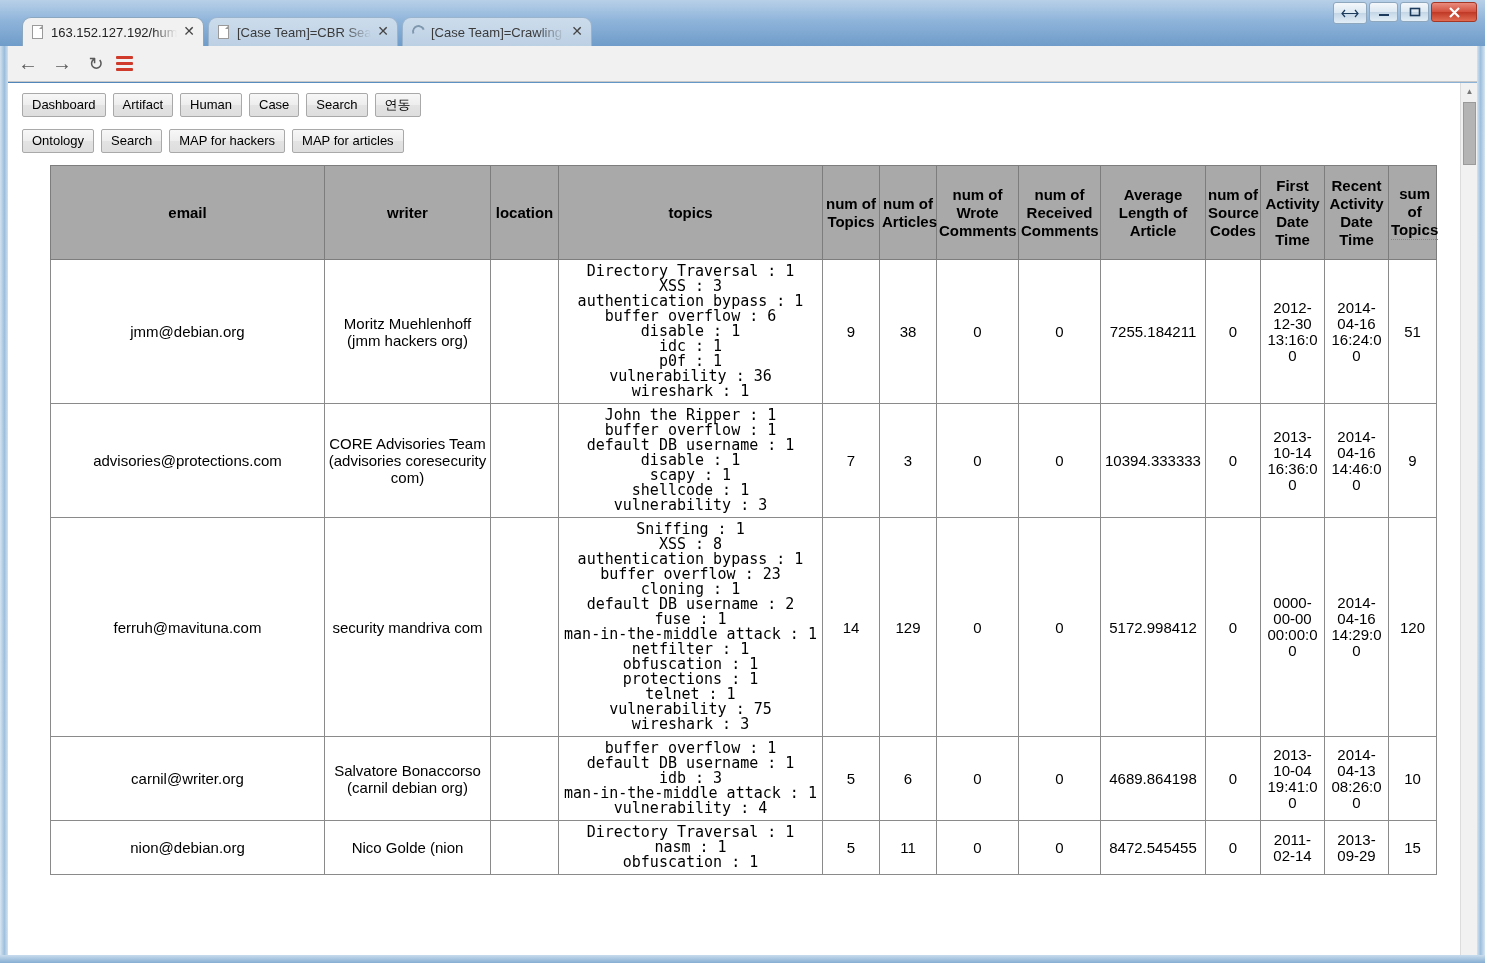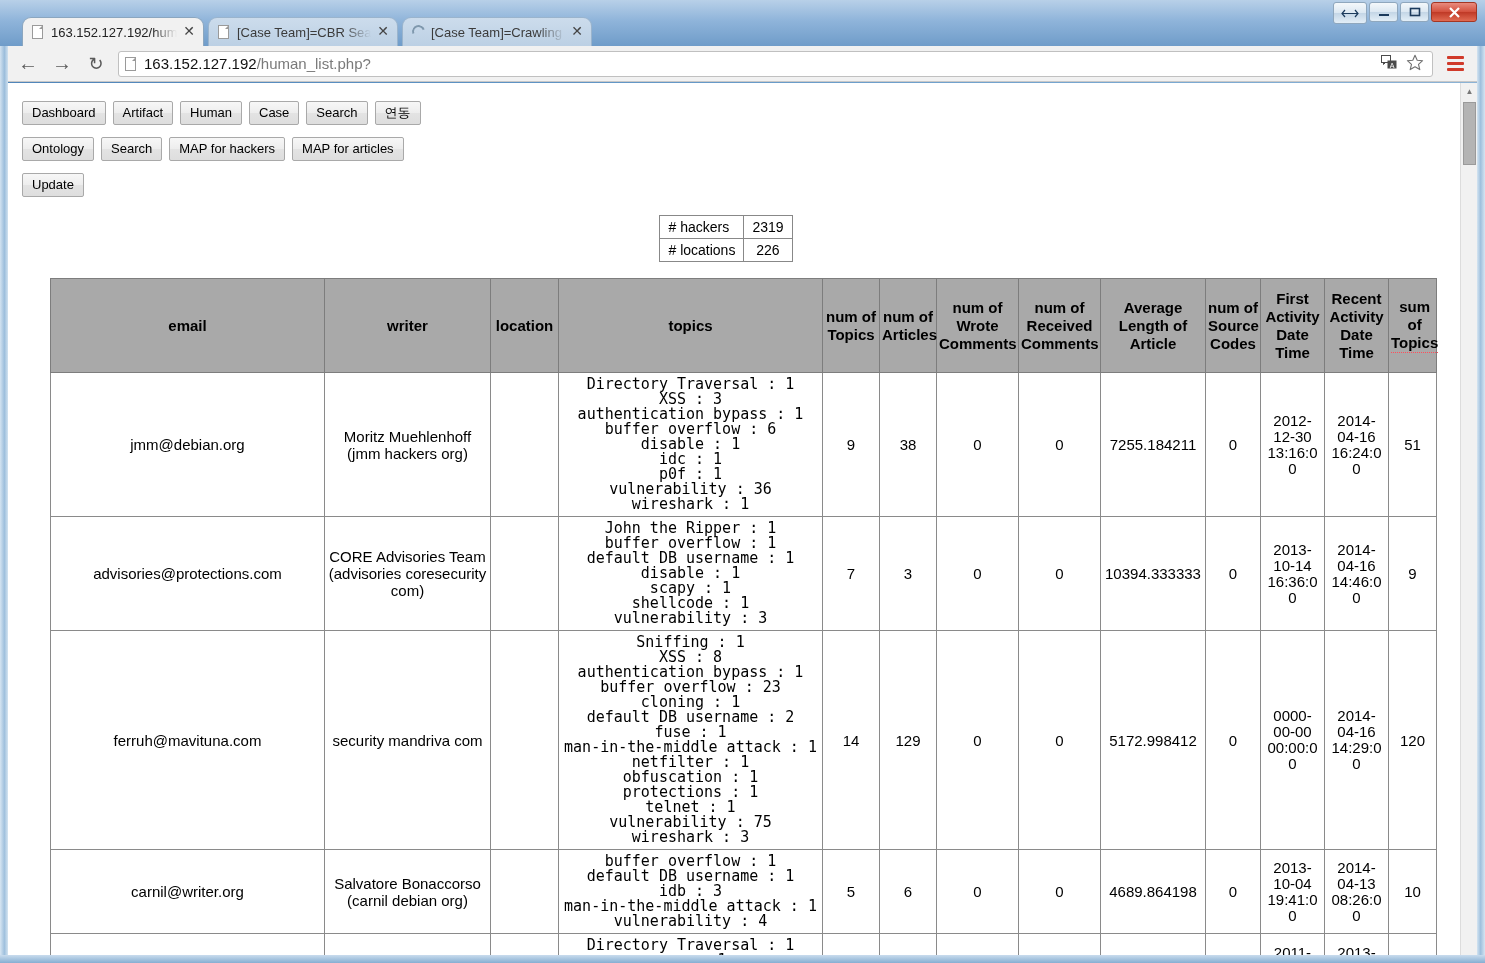--- a/index.html
+++ b/index.html
@@ -232,21 +232,21 @@
   .sb-thumb {
     position: absolute;
     left: 2px; top: 19px;
     width: 13px; height: 63px;
     background: #b4b4b4;
     border: 1px solid #9a9a9a;
   }
 
   
   .btnrow { margin: 0 0 12px 0; display: flex; gap: 7px; }
-  .btnrow.first { margin-top: 8px; }
+  .btnrow.first { }
   .webbtn {
     font-family: "Liberation Sans", sans-serif;
     font-size: 13px;
     color: #000;
     padding: 3px 9px 4px 9px;
     background: linear-gradient(to bottom, #f7f7f7 0%, #ededed 50%, #e3e3e3 51%, #dedede 100%);
     border: 1px solid #a9a9a9;
     border-radius: 2px;
     line-height: 15px;
     cursor: pointer;
@@ -396,40 +396,20 @@
         </svg>
       </div>
     </div>
   </div>
 
   <div class="toolbar">
     <div class="navbtn">←</div>
     <div class="navbtn">→</div>
     <div class="navbtn reload">↻</div>
 
-    <div class="omnibox">
-      <span class="page-glyph"></span>
-      <span class="url-strong">163.152.127.192</span>
-        <span class="url-dim">/human_list.php?</span>
-      <span class="omni-icons">
-        <span>
-          <svg width="17" height="15" viewBox="0 0 17 15" aria-hidden="true">
-            <rect x="0.5" y="0.5" width="9" height="7" fill="none" stroke="#4a4a4a"></rect>
-            <path d="M2.5 7.5 L2.5 9.5 L4.5 7.5" fill="none" stroke="#4a4a4a"></path>
-            <rect x="6.5" y="5.5" width="9" height="8" fill="#4a4a4a"></rect>
-            <text x="11" y="12.5" font-size="7" fill="#fff" text-anchor="middle" font-family="Liberation Sans, sans-serif">A</text>
-          </svg>
-        </span>
-        <span>
-          <svg width="18" height="17" viewBox="0 0 18 17" aria-hidden="true">
-            <path d="M9 1.2 L11.2 6.2 L16.6 6.7 L12.5 10.3 L13.8 15.6 L9 12.8 L4.2 15.6 L5.5 10.3 L1.4 6.7 L6.8 6.2 Z" fill="none" stroke="#6f6f6f" stroke-width="1.1" stroke-linejoin="round"></path>
-          </svg>
-        </span>
-      </span>
-    </div>
 
     <div class="menu-btn">
       <i></i>
         <i></i>
         <i></i>
     </div>
   </div>
 
   <div class="viewport">
 
@@ -444,38 +424,21 @@
         <button class="webbtn">연동</button>
       </div>
 
       <div class="btnrow">
         <button class="webbtn">Ontology</button>
         <button class="webbtn">Search</button>
         <button class="webbtn">MAP for hackers</button>
         <button class="webbtn">MAP for articles</button>
       </div>
 
-      <div class="btnrow" style="margin-bottom:0;">
-        <button class="webbtn">Update</button>
-      </div>
-
-      <div class="stats-wrap">
-        <table class="stats">
-          <tbody>
-            <tr>
-              <td class="lbl"># hackers</td>
-              <td>2319</td>
-            </tr>
-            <tr>
-              <td class="lbl"># locations</td>
-              <td>226</td>
-            </tr>
-          </tbody>
-        </table>
-      </div>
+
 
       <table class="human">
         <colgroup>
           <col class="col-email">
             <col class="col-writer">
             <col class="col-location">
             <col class="col-topics">
           <col class="col-numtopics">
             <col class="col-numart">
             <col class="col-wrote">

